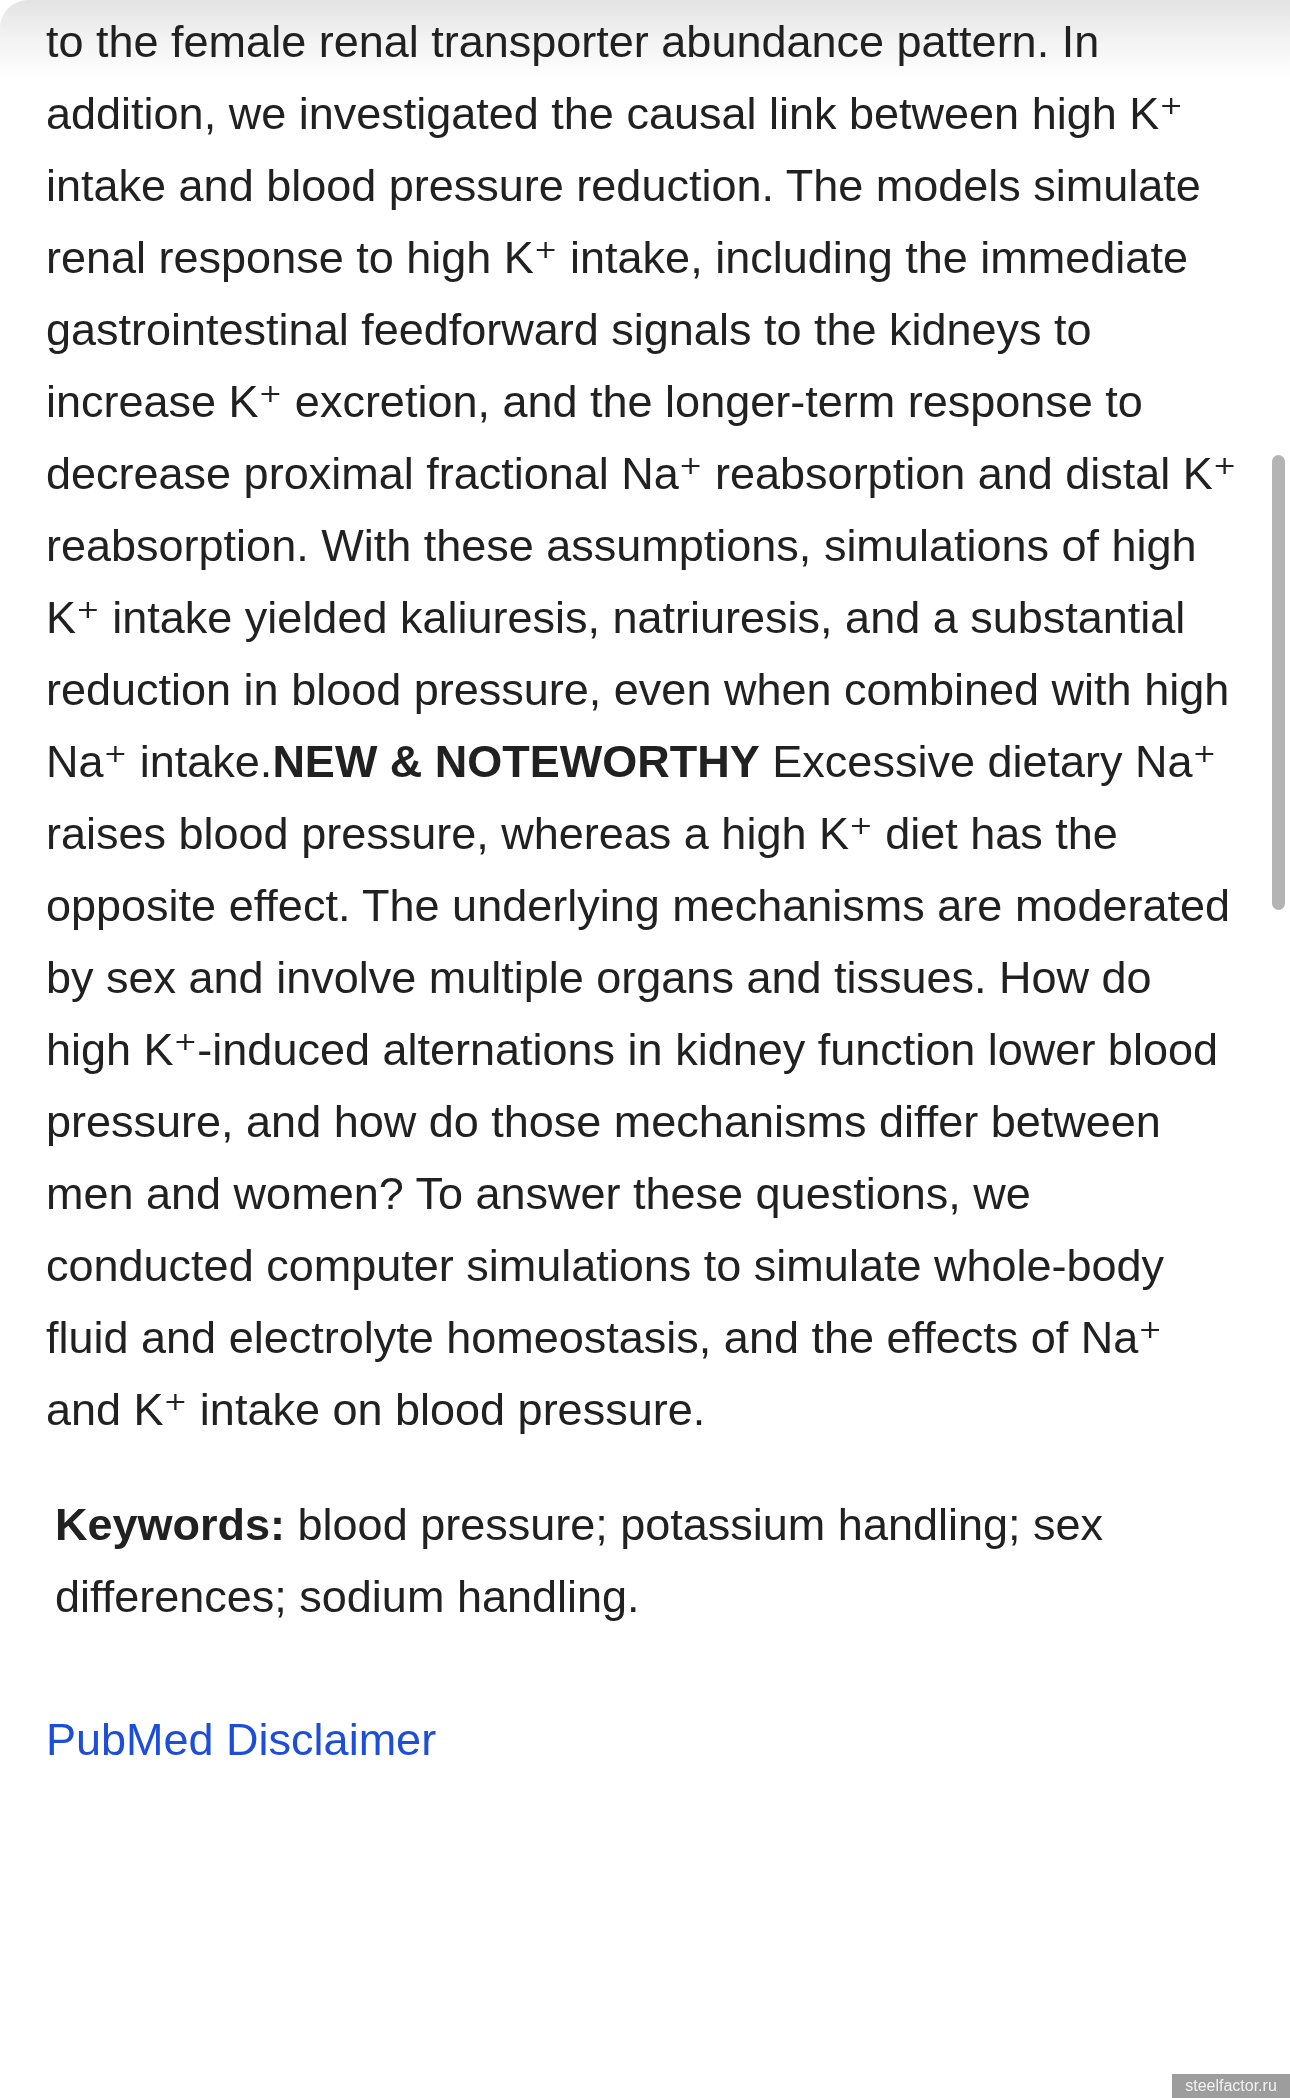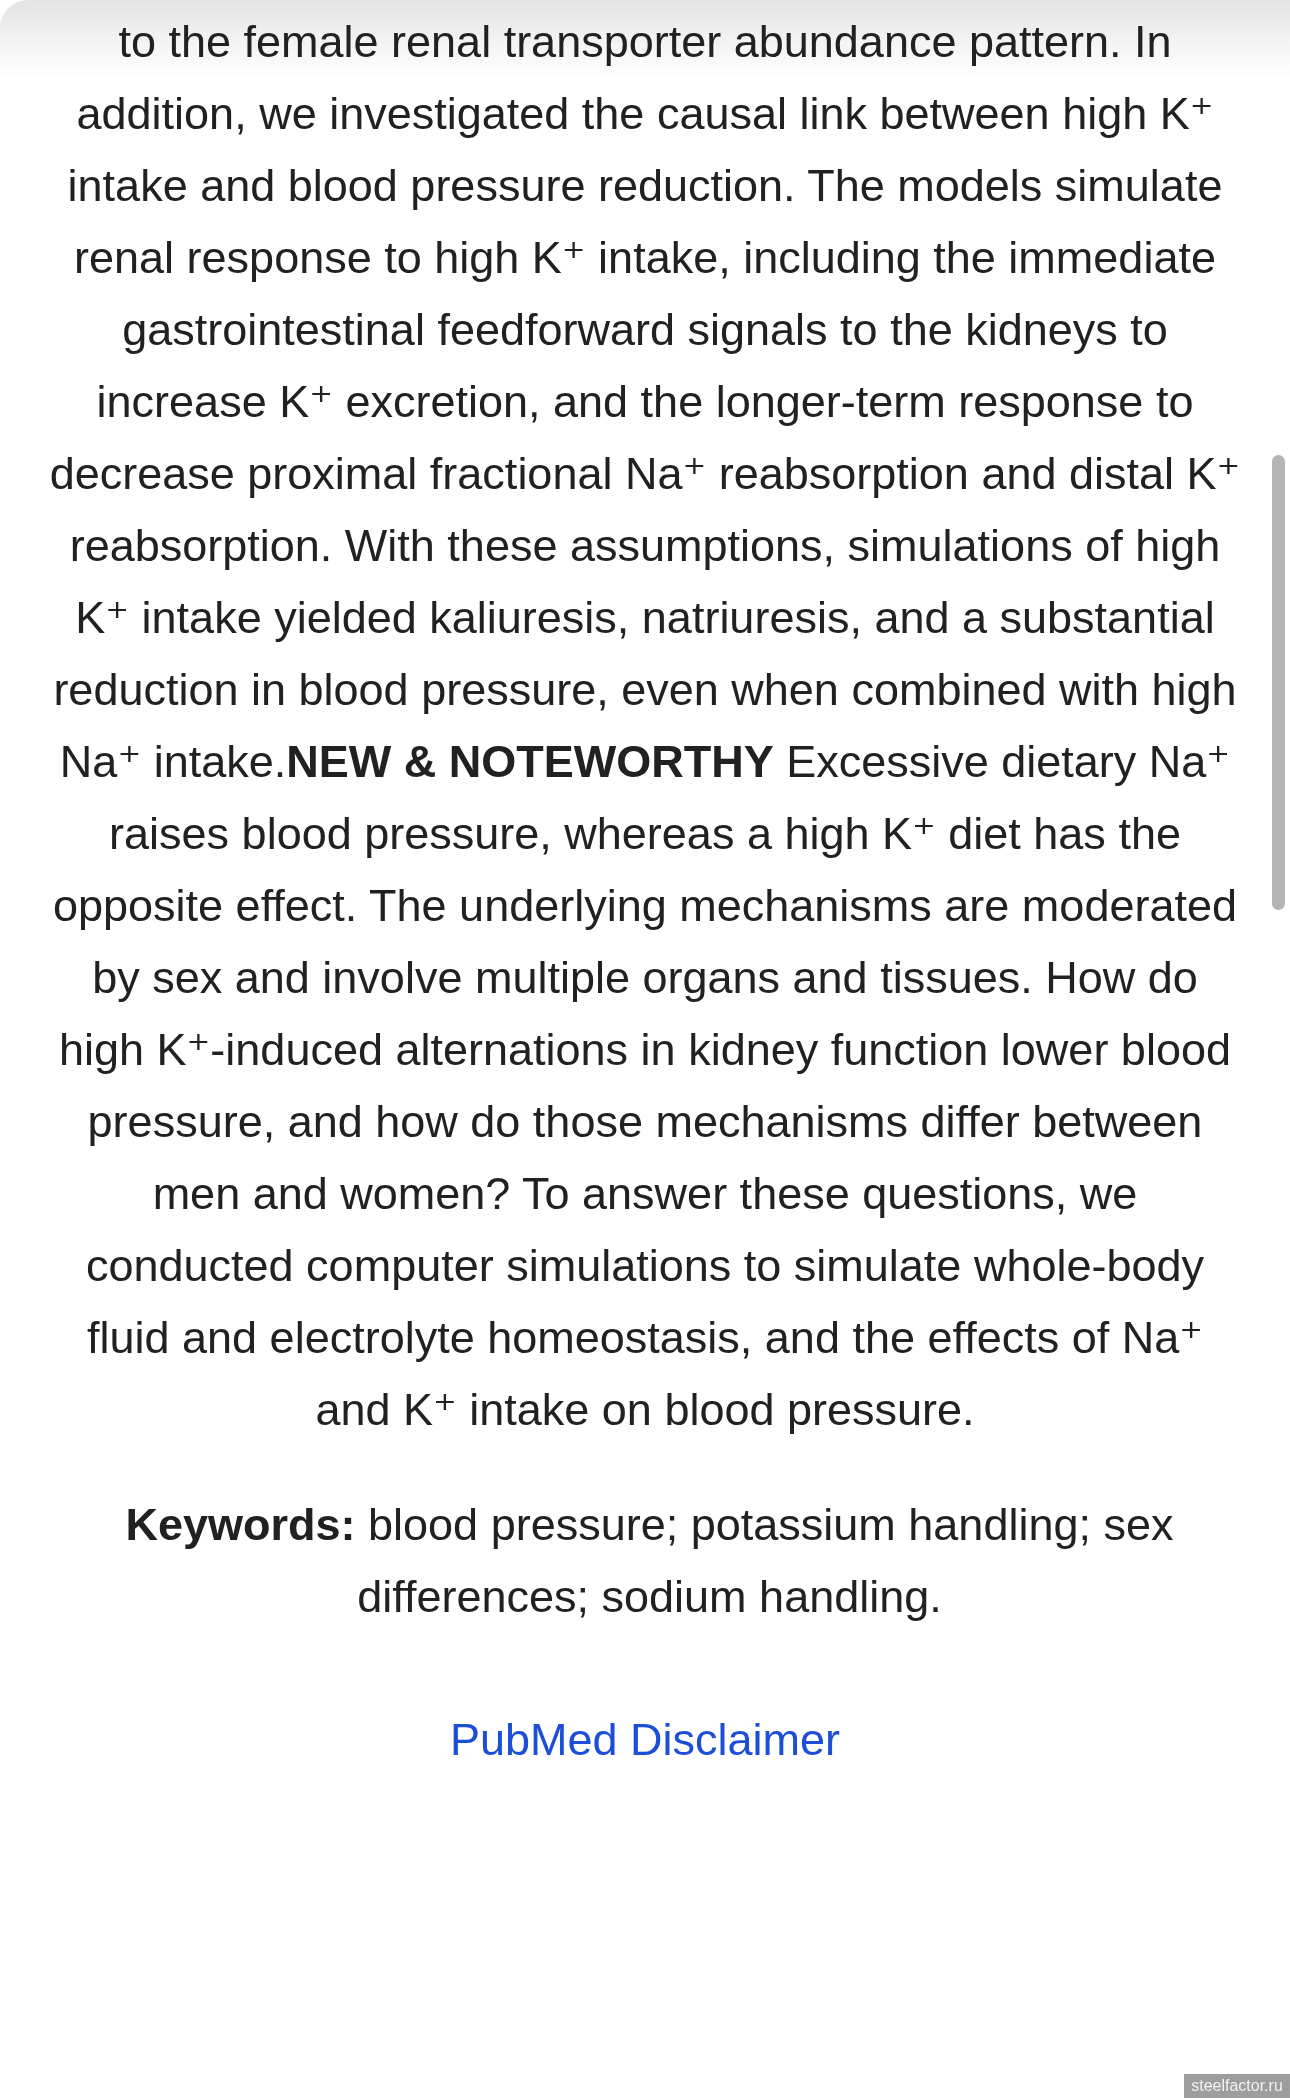--- a/index.html
+++ b/index.html
@@ -28,21 +28,20 @@
     pointer-events: none;
     z-index: 1;
   }
   .content {
     position: relative;
     z-index: 2;
     padding: 6px 46px 0 46px;
     color: #212121;
     font-size: 45px;
     line-height: 72px;
-    text-align: center;
   }
   .para {
     margin: 0 0 43px 0;
   }
   .para .b {
     font-weight: 700;
   }
   .keywords {
     margin-bottom: 71px;
     margin-left: 9px;
@@ -63,21 +62,21 @@
     width: 13px;
     height: 455px;
     border-radius: 7px;
     background: #b4b4b4;
     z-index: 3;
   }
   .watermark {
     position: absolute;
     right: 0;
     bottom: 0;
-    width: 106px;
+    width: 118px;
     height: 24px;
     background: #9d9d9d;
     color: #f2f2f2;
     font-size: 16px;
     line-height: 24px;
     text-align: center;
     z-index: 4;
   }
 </style>
 </head>

